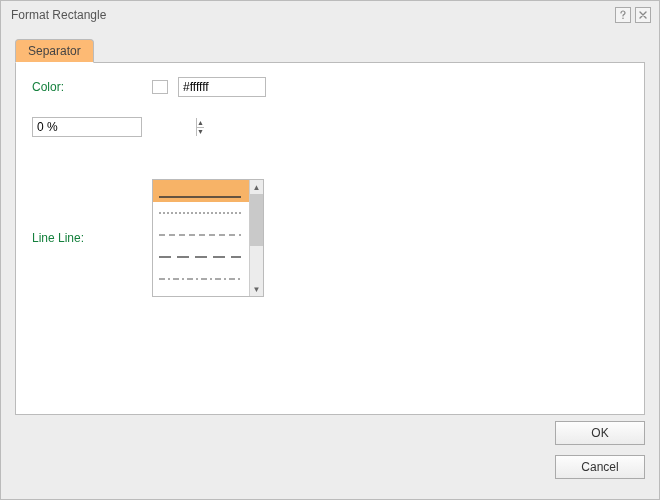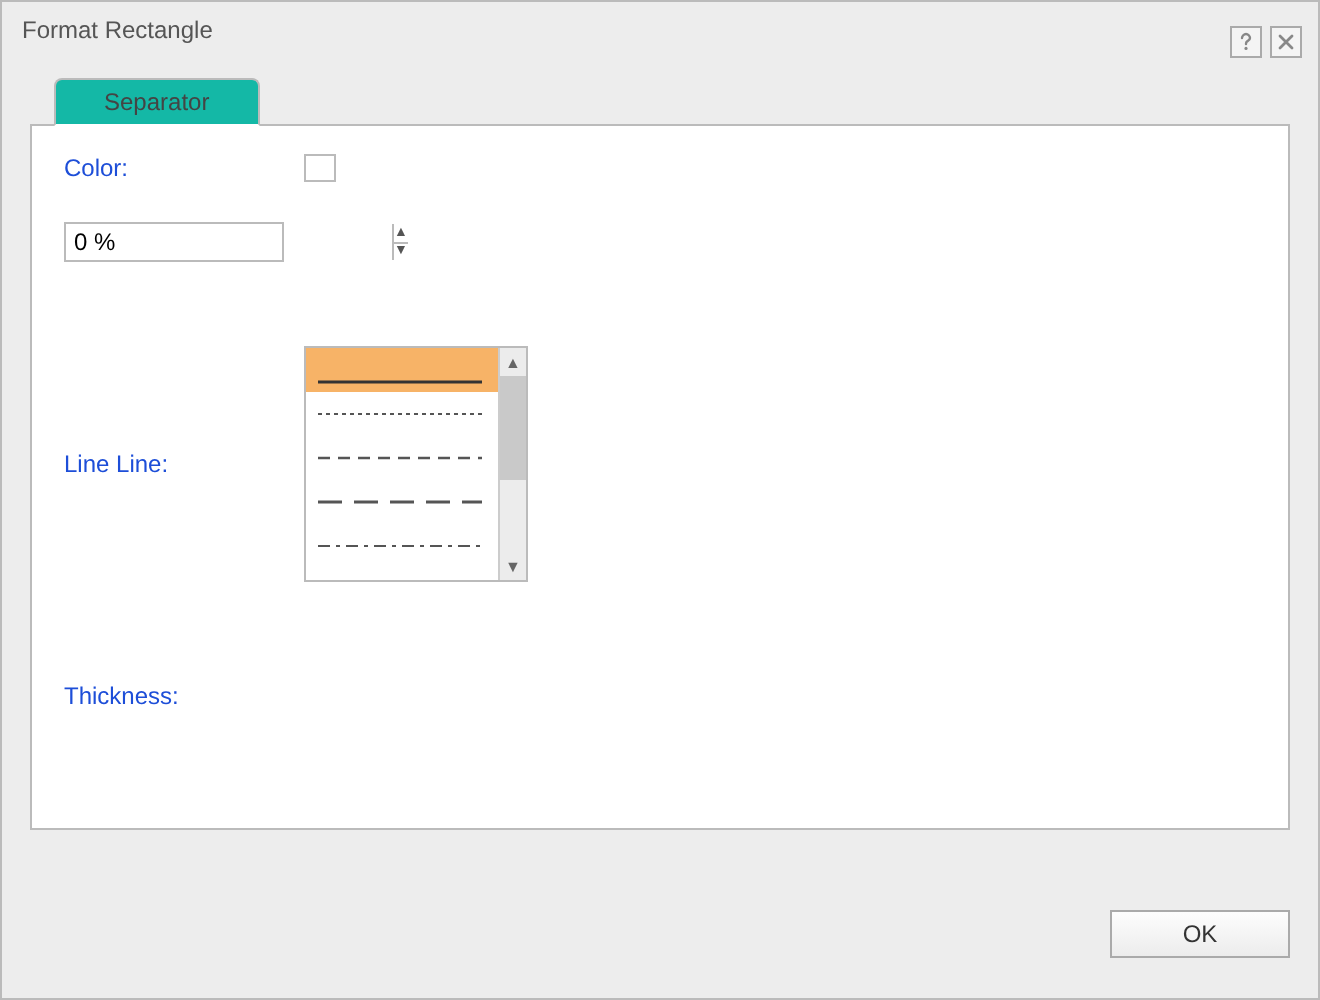--- a/index.html
+++ b/index.html
@@ -20,46 +20,46 @@
     border: 1px solid #bbb;
     position: relative;
   }
   .titlebar {
     height: 28px;
     line-height: 28px;
     padding: 0 8px 0 10px;
     font-size: 12px;
     color: #555;
     display: flex;
-    align-items: flex-end;
+    align-items: center;
     justify-content: space-between;
   }
   .titlebar .title { flex: 1; }
   .titlebar .controls { display: flex; gap: 4px; }
   .tb-btn {
     width: 16px; height: 16px;
     border: 1px solid #aaa;
     background: #f4f4f4;
     display: flex; align-items: center; justify-content: center;
     font-size: 10px; color: #777;
     cursor: pointer;
   }
   .tb-btn svg { display:block; }
   .tabs-row {
     position: relative;
     height: 24px;
     margin: 10px 14px 0 14px;
   }
   .tab {
     position: absolute;
-    top: 0; left: 12px;
+    top: 0; left: 0;
     height: 24px;
-    padding: 0 24px;
+    padding: 0 12px;
     line-height: 23px;
-    background: #14b8a6;
+    background: #fdba74;
     border: 1px solid #bbb;
     border-bottom: 1px solid #fff;
     border-radius: 4px 4px 0 0;
     color: #444;
     z-index: 2;
   }
   .panel {
     position: relative;
     margin: 0 14px 0 14px;
     background: #fff;
@@ -69,21 +69,21 @@
     z-index: 1;
     padding: 14px 16px;
   }
   .row {
     display: flex;
     align-items: center;
     gap: 10px;
   }
   .label-col {
     width: 110px;
-    color: #1d4ed8;
+    color: #15803d;
   }
   .row + .row { margin-top: 20px; }
   .color-swatch {
     width: 16px; height: 14px;
     border: 1px solid #bbb;
     background: #ffffff;
   }
   .text-input {
     height: 20px;
     border: 1px solid #bbb;
@@ -199,20 +199,21 @@
 
   <div class="tabs-row">
     <div class="tab">Separator</div>
   </div>
 
   <div class="panel">
 
     <div class="row">
       <div class="label-col">Color:</div>
       <div class="color-swatch"></div>
+      <input class="text-input" value="#ffffff" style="">
     </div>
 
     <div class="row">
       <div class="spinbox">
         <input value="0 %" style="">
         <div class="spinbtns">
           <div>▲</div>
           <div>▼</div>
         </div>
       </div>
@@ -251,22 +252,22 @@
         <div class="ls-scroll">
           <div class="arrow">▲</div>
           <div class="thumb"></div>
           <div class="track"></div>
           <div class="arrow">▼</div>
         </div>
       </div>
     </div>
 
     <div class="row thickness-row">
-      <div class="label-col">Thickness:</div>
     </div>
 
   </div>
 
   <div class="footer">
     <button class="btn">OK</button>
+    <button class="btn">Cancel</button>
   </div>
 
 </div>
 
 </body></html>

